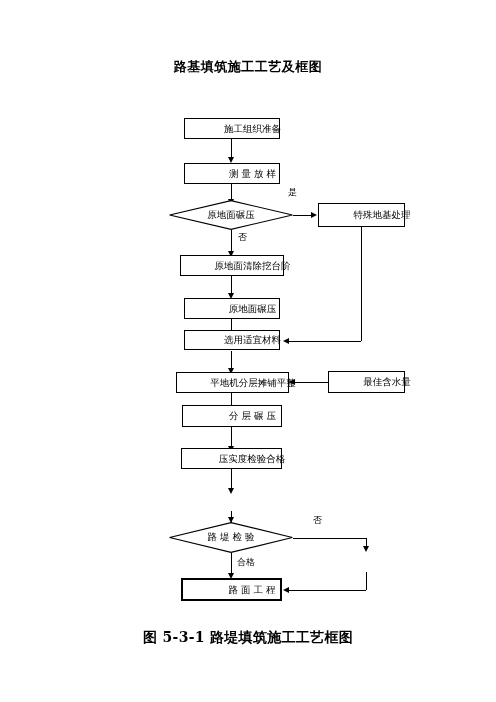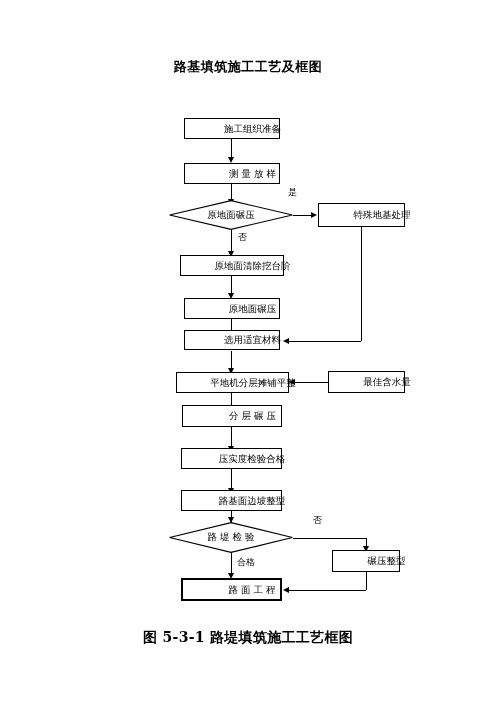--- a/index.html
+++ b/index.html
@@ -218,43 +218,37 @@
   <div class="vline" style="left:231px; top:427px; height:21px;"></div>
   <div class="arrow-down" style="left:228px; top:446px;"></div>
 
   <div class="node" style="left:181px; top:448px; width:101px; height:21px;">
     <span>压实度检验合格</span>
   </div>
 
   <div class="vline" style="left:231px; top:469px; height:21px;"></div>
   <div class="arrow-down" style="left:228px; top:488px;"></div>
 
-  <div class="node" style="left:181px; top:490px; width:101px; height:21px;">
-    <span>路基面边坡整型</span>
-  </div>
 
   <div class="vline" style="left:231px; top:511px; height:14px;"></div>
   <div class="arrow-down" style="left:228px; top:517px;"></div>
 
   <div class="diamond" style="left:169px; top:522px; width:124px; height:31px;">
     <svg class="dshape" viewBox="0 0 124 31" preserveAspectRatio="none">
       <polygon points="62,0.6 123.4,15.5 62,30.4 0.6,15.5" fill="#ffffff" stroke="#000000" stroke-width="1.1"></polygon>
     </svg>
     <div class="dlabel">路 堤 检 验</div>
   </div>
 
   <div class="edge-label" style="left:313px; top:514px;">否</div>
 
   <div class="hline" style="left:293px; top:538px; width:73px;"></div>
   <div class="vline" style="left:366px; top:538px; height:10px;"></div>
   <div class="arrow-down" style="left:363px; top:546px;"></div>
 
-  <div class="node" style="left:332px; top:550px; width:68px; height:22px;">
-    <span>碾压整型</span>
-  </div>
 
   <div class="edge-label" style="left:237px; top:556px;">合格</div>
 
   <div class="vline" style="left:231px; top:553px; height:22px;"></div>
   <div class="arrow-down" style="left:228px; top:573px;"></div>
 
   <div class="node thick" style="left:181px; top:578px; width:101px; height:23px;">
     <span>路 面 工 程</span>
   </div>
 

